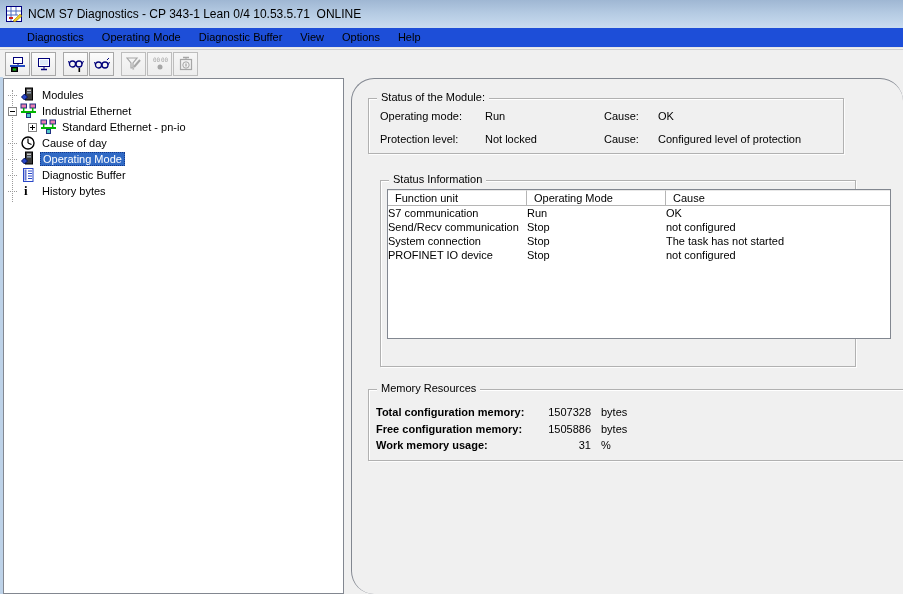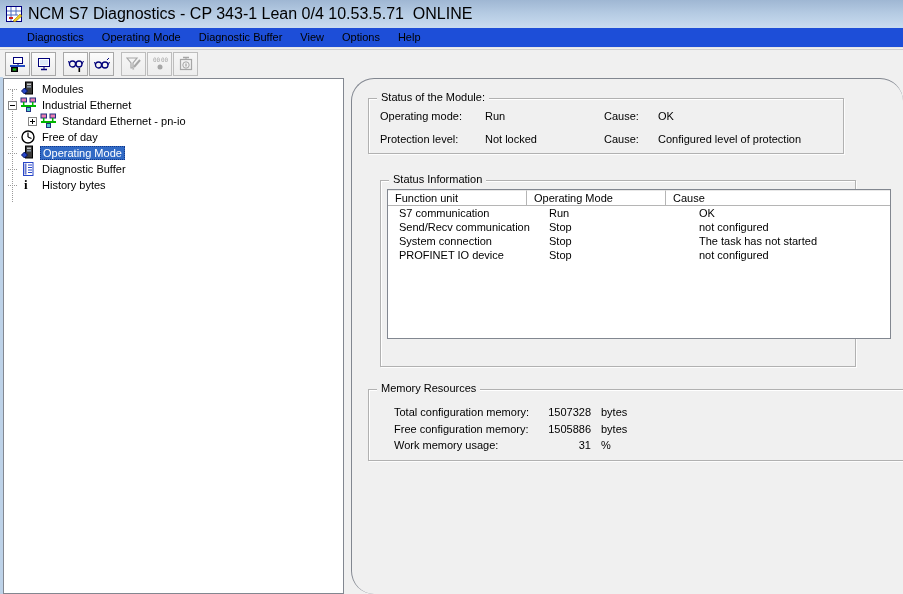--- a/index.html
+++ b/index.html
@@ -4,21 +4,21 @@
 <style>
   * { margin:0; padding:0; box-sizing:border-box; }
   html,body { width:903px; height:594px; overflow:hidden; }
   body { font-family:"Liberation Sans", sans-serif; font-size:11px; color:#000; background:#f0f0f0; position:relative; }
 
   
   .titlebar { position:absolute; left:0; top:0; width:903px; height:28px;
     background:linear-gradient(180deg,#9fb7d3 0%,#b4cae2 45%,#c9dcf0 100%);
     display:flex; align-items:center; padding-left:6px; }
   .app-icon { width:16px; height:16px; margin-right:6px; flex:0 0 auto; }
-  .title-text { font-size:16px; color:#000; white-space:pre; }
+  .title-text { font-size:12px; color:#000; white-space:pre; }
 
   .menubar { position:absolute; left:0; top:28px; width:903px; height:20px; background:#1d4ed8;
     display:flex; align-items:center; padding-left:18px; border-bottom:1px solid #e6e6e6;}
   .menu-item { padding:2px 9px 3px 9px; cursor:default; }
 
   .toolbar { position:absolute; left:0; top:49px; width:903px; height:28px; background:#f0f0f0;
     border-top:1px solid #cfcfcf; display:flex; align-items:center; padding-left:5px; }
   .tbtn { width:25px; height:24px; background:linear-gradient(#fcfcfc,#ececec);
     border:1px solid #a8a8a8; display:flex; align-items:center; justify-content:center; margin-right:1px; }
   .tbtn.disabled { background:linear-gradient(#f6f6f6,#ededed); border-color:#bdbdbd; }
@@ -27,21 +27,21 @@
   
   .main { position:absolute; top:77px; left:0; right:0; bottom:0; background:#f0f0f0;
     border-left:3px solid #bdd2e8; }
   .tree-pane { position:absolute; left:0; top:1px; bottom:0; width:341px; background:#fff;
     border:1px solid #828790; overflow:hidden; }
   .splitter { position:absolute; left:341px; top:1px; bottom:0; width:7px; background:#f0f0f0; cursor:col-resize; }
   .right-pane { position:absolute; left:348px; top:1px; right:0; bottom:0; background:#f0f0f0;
     border-left:1px solid #828790; border-top:1px solid #828790;border-radius:23px; }
 
   
-  .tree { position:relative; padding-top:2px; }
+  .tree { position:relative; padding-top:8px; }
   .trow { height:16px; display:flex; align-items:center; position:relative; cursor:default; }
   .t-indent { width:20px; flex:0 0 auto; }
   .exp-slot { width:16px; flex:0 0 auto; display:flex; align-items:center; justify-content:center; }
   .stub { width:10px; border-top:1px dotted #9a9a9a; margin-right:6px; flex:0 0 auto; }
   .t-icon { width:17px; height:16px; flex:0 0 auto; display:flex; align-items:center; }
   .t-label { margin-left:3px; padding:0 2px; white-space:nowrap; }
   .t-label.selected { background:#316ac5; color:#fff; border:1px dotted #12388c; }
   .vline { position:absolute; border-left:1px dotted #9a9a9a; width:0; }
   .hist-i { font-family:"Liberation Serif", serif; font-weight:bold; font-size:13px; line-height:14px; padding-left:4px; }
 
@@ -57,26 +57,26 @@
   .g1row .c4 { position:absolute; left:289px; }
 
   .g2 { left:28px; top:101px; width:476px; height:187px; }
   .listbox { position:absolute; left:6px; top:8px; width:504px; height:150px; background:#fff;
     border:1px solid #828790; overflow:hidden; }
   .lheader { display:flex; height:16px; background:#fff; }
   .hcell { border-right:1px solid #b5b5b5; border-bottom:1px solid #b5b5b5; border-top:1px solid #e8e8e8;
     padding:1px 0 0 7px; white-space:nowrap; overflow:hidden; }
   .hc1 { width:139px; flex:0 0 auto; } .hc2 { width:139px; flex:0 0 auto; } .hc3 { flex:1; border-right:none; }
   .lrow { display:flex; height:14px; line-height:14px; }
-  .lcell { white-space:nowrap; overflow:hidden;margin-left:11px; }
+  .lcell { white-space:nowrap; overflow:hidden; }
   .lc1 { width:139px; flex:0 0 auto; } .lc2 { width:139px; flex:0 0 auto; } .lc3 { flex:1; }
 
   .g3 { left:16px; top:310px; width:556px; height:72px; }
   .g3row { position:absolute; height:13px; width:100%; }
-  .g3row .lab { position:absolute; left:25px; }
+  .g3row .lab { position:absolute; left:7px;font-weight:bold; }
   .g3row .val { position:absolute; left:130px; width:92px; text-align:right; }
   .g3row .unit { position:absolute; left:232px; }
 </style>
 </head>
 <body>
 
 <div class="titlebar">
   <svg class="app-icon" viewBox="0 0 16 16">
     <rect x="0.5" y="0.5" width="15" height="15" fill="#ffffff" stroke="#000080"></rect>
     <line x1="1" y1="5" x2="15" y2="5" stroke="#4a6ac0"></line>
@@ -230,21 +230,21 @@
         <span class="exp-slot">
             <span class="stub" style="margin:0; width:9px;"></span>
           </span>
         <span class="t-icon">
           <svg width="16" height="16" viewBox="0 0 16 16">
             <circle cx="8" cy="8" r="6" fill="#fff" stroke="#000" stroke-width="1.4"></circle>
             <line x1="8" y1="8" x2="8" y2="3.5" stroke="#000" stroke-width="1.2"></line>
             <line x1="8" y1="8" x2="11.5" y2="9.5" stroke="#000" stroke-width="1.2"></line>
           </svg>
         </span>
-        <span class="t-label">Free of day</span>
+        <span class="t-label">Cause of day</span>
       </div>
 
       <div class="trow">
         <span class="exp-slot">
             <span class="stub" style="margin:0; width:9px;"></span>
           </span>
         <span class="t-icon">
           <svg width="16" height="16" viewBox="0 0 16 16">
             <rect x="5.5" y="1" width="7" height="12" fill="#3a3a3a" stroke="#000"></rect>
             <rect x="7" y="2.5" width="4" height="1.6" fill="#c8c8c8"></rect>

